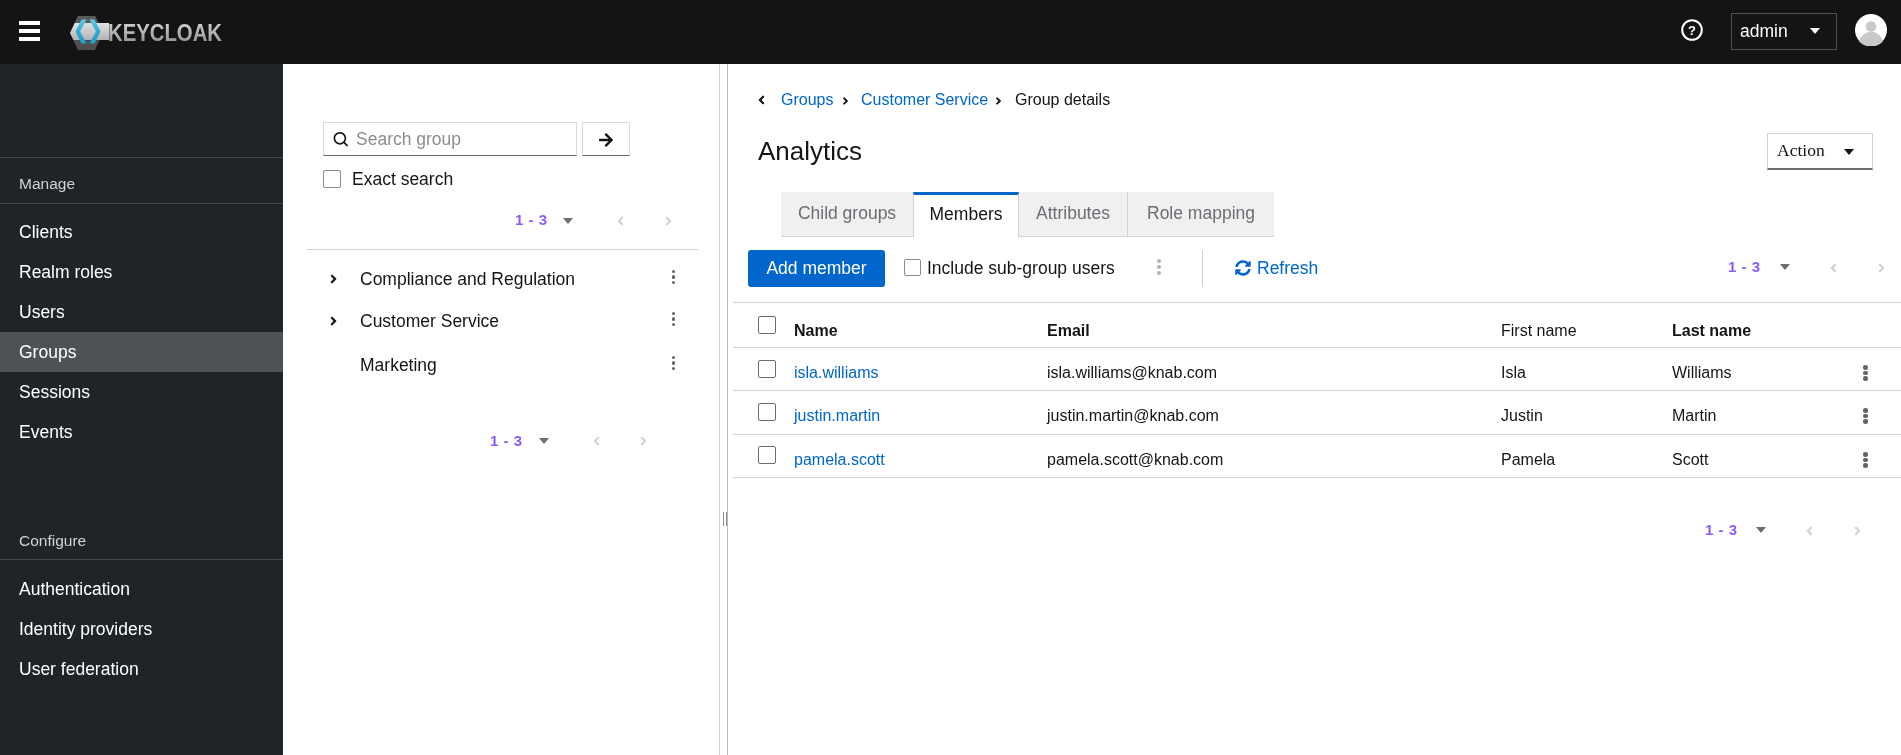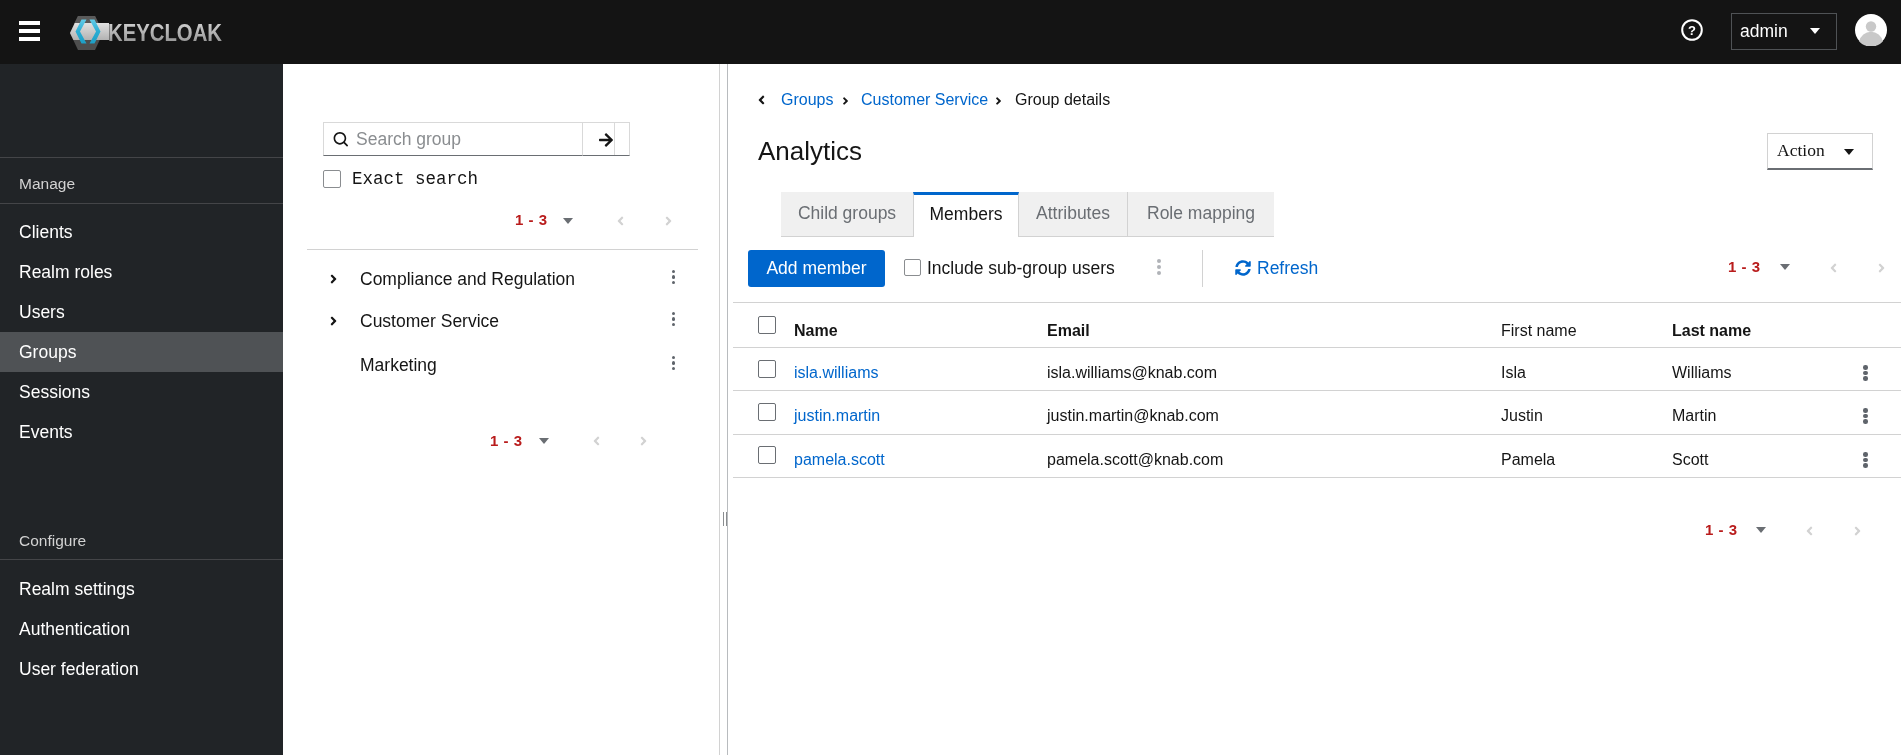--- a/index.html
+++ b/index.html
@@ -7,21 +7,21 @@
   .abs { position:absolute; }
 
   #masthead { position:absolute; left:0; top:0; width:1901px; height:64px; background:#141414; }
   .burger span { display:block; width:21px; height:3.6px; background:#fff; margin-bottom:4.4px; }
 
   #sidebar { position:absolute; left:0; top:64px; width:283px; height:691px; background:#212427; color:#fff; }
   .navitem { height:40px; line-height:40px; padding-left:19px; font-size:17.5px; color:#fff; }
   .navgroup-title { font-size:15.5px; color:#d2d2d2; }
 
   .link { color:#0066cc; text-decoration:none; }
-  .pag { font-weight:700; font-size:15px; letter-spacing:0.5px; color:#b91c1c; }
+  .pag { font-weight:700; font-size:15px; letter-spacing:0.5px; color:#8b5cf6; }
   .caret { display:inline-block; width:0; height:0; border-left:5.5px solid transparent; border-right:5.5px solid transparent; border-top:6.5px solid #151515; }
   .kebab i { display:block; width:4.5px; height:4.5px; border-radius:50%; background:#5f646b; margin:0 auto 1.2px; }
   .kebab.sm i { width:3.4px; height:3.4px; margin-bottom:2px; }
   .cb { display:inline-block; width:18px; height:18px; border:1px solid #8a8d90; border-radius:2px; background:#fff; }
 
   #midpanel { position:absolute; left:283px; top:64px; width:436px; height:691px; background:#fff; }
   #main { position:absolute; left:728px; top:64px; width:1173px; height:691px; background:#fff; }
 
   .tab { float:left; height:45px; font-size:17.5px; color:#6a6e73; background:#f0f0f0; border-bottom:1px solid #d2d2d2; text-align:center; line-height:42px; }
   .tab.active { background:#fff; color:#151515; border-bottom:none; border-top:3px solid #0066cc; border-left:1px solid #d2d2d2; border-right:1px solid #d2d2d2; line-height:38px; }
@@ -84,40 +84,40 @@
     <div class="navitem">Clients</div>
     <div class="navitem">Realm roles</div>
     <div class="navitem">Users</div>
     <div class="navitem" style="background:#4f5255;">Groups</div>
     <div class="navitem">Sessions</div>
     <div class="navitem">Events</div>
   </div>
   <div class="abs navgroup-title" style="left:19px; top:468px;">Configure</div>
   <div class="abs" style="left:0; top:495px; width:283px; height:1px; background:#444548;"></div>
   <div class="abs" style="left:0; top:505px; width:283px;">
-    <div class="navitem">Realm settings</div>
     <div class="navitem">Authentication</div>
+    <div class="navitem">Identity providers</div>
     <div class="navitem">User federation</div>
   </div>
 </div>
 
 <div id="midpanel">
-  <div class="abs" style="left:40px; top:58px; width:292px; height:34px; border:1px solid #d9d9d9; border-bottom:1px solid #6a6e73;">
+  <div class="abs" style="left:40px; top:58px; width:254px; height:34px; border:1px solid #d9d9d9; border-bottom:1px solid #6a6e73;">
     <svg style="position:absolute; left:9px; top:9px;" width="15" height="15" viewBox="0 0 512 512">
         <path fill="#151515" d="M505 442.7L405.3 343c28.4-34.9 45.7-79 45.7-127C451 96.5 354.5 0 235.5 0S20 96.5 20 215.5 116.5 431 235.5 431c48 0 92.1-17.3 127-45.7L462.7 485c9.4 9.4 24.6 9.4 33.9 0l8.4-8.4c9.4-9.3 9.4-24.5 0-33.9zM235.5 375C147.4 375 76 303.6 76 215.5S147.4 56 235.5 56 395 127.4 395 215.5 323.6 375 235.5 375z"></path>
       </svg>
     <div style="position:absolute; left:32px; top:6px; font-size:17.5px; color:#8a8d90;">Search group</div>
   </div>
   <div class="abs" style="left:299px; top:58px; width:48px; height:34px; border:1px solid #d9d9d9; border-bottom-color:#6a6e73;">
     <svg style="position:absolute; left:15px; top:9px;" width="16" height="16" viewBox="0 0 448 512">
         <path fill="#151515" d="M190.5 66.9l22.2-22.2c9.4-9.4 24.6-9.4 33.9 0L441 239.1c9.4 9.4 9.4 24.6 0 33.9L246.6 467.3c-9.4 9.4-24.6 9.4-33.9 0l-22.2-22.2c-9.5-9.5-9.3-25 .4-34.3L311.4 296H24c-13.3 0-24-10.7-24-24v-32c0-13.3 10.7-24 24-24h287.4L190.9 101.2c-9.8-9.3-10-24.8-.4-34.3z"></path>
       </svg>
   </div>
   <div class="cb abs" style="left:40px; top:106px;"></div>
-  <div class="t17" style="left:69px; top:105px;font-family:Liberation Mono, monospace;">Exact search</div>
+  <div class="t17" style="left:69px; top:105px;">Exact search</div>
 
   <div class="abs pag" style="left:232px; top:147px;">1 - 3</div>
   <div class="caret abs" style="left:280px; top:154px; border-top-color:#6a6e73;"></div>
   <svg class="abs" style="left:333px; top:150px;" width="9" height="14" viewBox="0 0 256 512">
       <path fill="#d2d2d2" d="M31.7 239l136-136c9.4-9.4 24.6-9.4 33.9 0l22.6 22.6c9.4 9.4 9.4 24.6 0 33.9L127.9 256l96.4 96.4c9.4 9.4 9.4 24.6 0 33.9l-22.6 22.6c-9.4 9.4-24.6 9.4-33.9 0l-136-136c-9.5-9.4-9.5-24.6-.1-33.9z"></path>
     </svg>
   <svg class="abs" style="left:381px; top:150px;" width="9" height="14" viewBox="0 0 256 512">
       <path fill="#d2d2d2" d="M224.3 273l-136 136c-9.4 9.4-24.6 9.4-33.9 0l-22.6-22.6c-9.4-9.4-9.4-24.6 0-33.9l96.4-96.4-96.4-96.4c-9.4-9.4-9.4-24.6 0-33.9l22.6-22.6c9.4-9.4 24.6-9.4 33.9 0l136 136c9.5 9.4 9.5 24.6 0 33.9z"></path>
     </svg>
   <div class="hline" style="left:24px; top:185px; width:391px;"></div>

